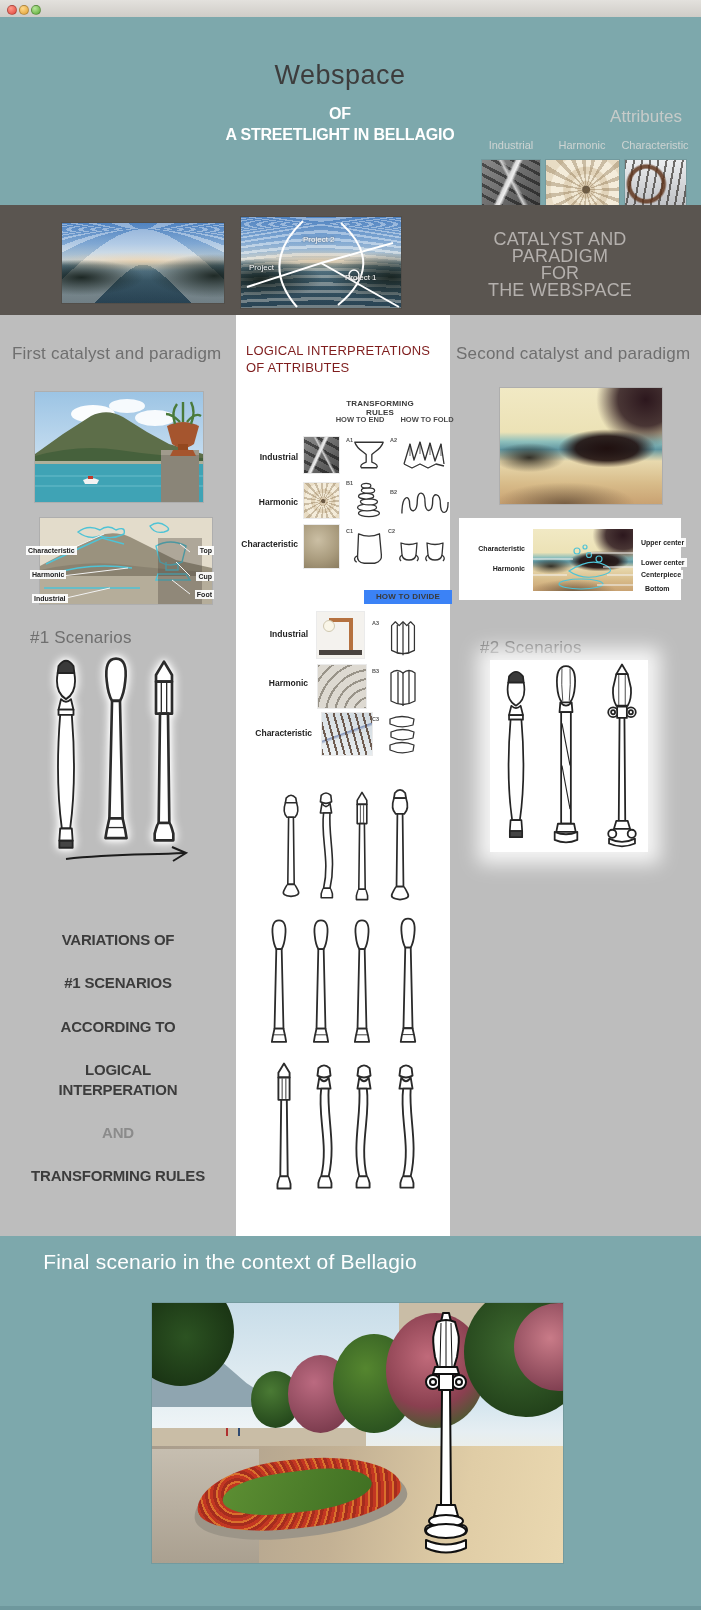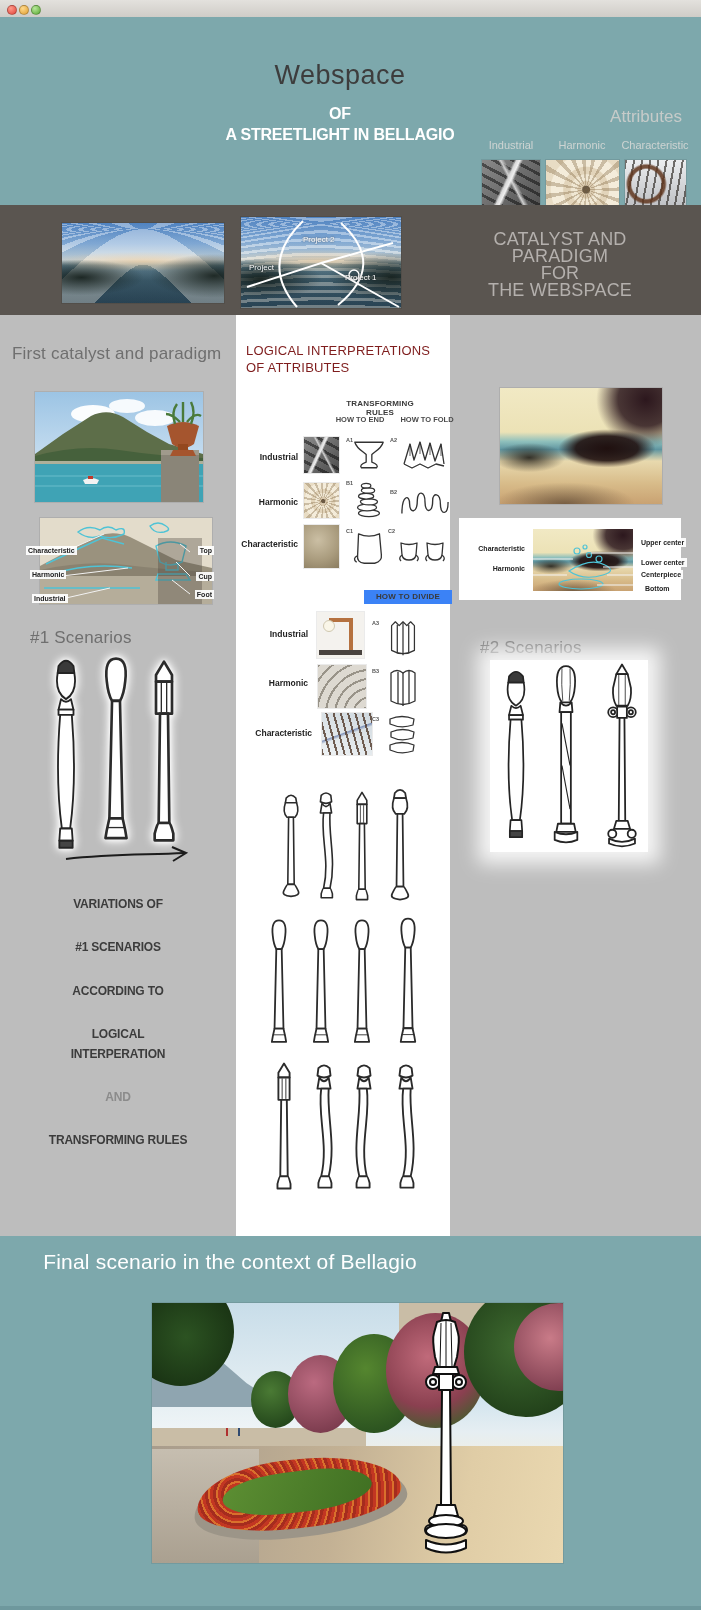--- a/index.html
+++ b/index.html
@@ -41,21 +41,21 @@
       radial-gradient(ellipse 55% 38% at 94% 66%,rgba(22,32,28,.92),transparent 72%),
       radial-gradient(ellipse 80% 16% at 50% 48%,rgba(242,198,142,.55),transparent 75%),
       repeating-radial-gradient(ellipse 130% 22% at 50% 8%,rgba(255,255,255,.38) 0 5px,rgba(110,150,195,.18) 5px 12px),
       linear-gradient(180deg,#4a7fc0 0%,#83abd6 26%,#ccd6d6 46%,#58767e 53%,#2c4750 72%,#19303a 100%);}
   .proj-lbl{color:#fff;font-size:8px;text-shadow:0 0 2px rgba(0,0,0,.7);}
   .band-text{left:450px;top:231px;width:220px;text-align:center;color:#b4b0ad;font-size:18px;line-height:17px;font-weight:normal;letter-spacing:.2px;}
   
   .main-bg{left:0;top:315px;width:701px;height:921px;background:#bdbdbd;}
   .white-col{left:236px;top:315px;width:214px;height:921px;background:#fff;}
   .sec-head{font-size:17px;color:#6f6f6f;text-align:left;letter-spacing:.2px;}
-  .var-line{left:10px;width:216px;text-align:center;font-weight:bold;font-size:12px;color:#3c3c3c;letter-spacing:-.2px;}
+  .var-line{left:10px;width:216px;text-align:center;font-weight:bold;font-size:15px;color:#3c3c3c;letter-spacing:-.2px;margin-top:34px;}
   .photoframe{box-shadow:0 0 0 1px rgba(0,0,0,.08);}
   
   .chip{font-size:7px;font-weight:bold;color:#222;background:rgba(255,255,255,.92);padding:0 2px;line-height:9px;white-space:nowrap;}
   
   .c-head{left:246px;top:342px;width:194px;text-align:left;font-size:13px;line-height:17px;color:#7f1d1d;letter-spacing:.2px;}
   .rule-lbl{font-size:8px;font-weight:bold;color:#3a3a3a;letter-spacing:.2px;}
   .how-lbl{font-size:7.5px;font-weight:bold;color:#4a4a4a;}
   .row-lbl{font-size:8.5px;font-weight:bold;color:#222;text-align:right;}
   .code{font-size:5.5px;font-weight:bold;color:#555;}
   .divide-chip{background:#3b82f6;text-align:center;}
@@ -425,20 +425,21 @@
   <svg class="abs" style="left:310px;top:1056px;" width="28" height="140" viewBox="0 0 30 140">
       <use href="#post-g4"></use>
     </svg>
   <svg class="abs" style="left:350px;top:1056px;" width="28" height="140" viewBox="0 0 30 140">
       <use href="#post-g4" transform="translate(30,0) scale(-1,1)"></use>
     </svg>
   <svg class="abs" style="left:392px;top:1056px;" width="28" height="140" viewBox="0 0 30 140">
       <use href="#post-g4"></use>
     </svg>
 
+  <div class="abs sec-head" style="left:456px;top:344px;width:240px;">Second catalyst and paradigm</div>
   <div class="abs beach photoframe" style="left:500px;top:388px;width:162px;height:116px;"></div>
 
   <div class="abs" style="left:459px;top:518px;width:222px;height:82px;background:#fff;">
     <div class="abs beach" style="left:74px;top:11px;width:100px;height:62px;">
       <svg width="100" height="62" viewBox="0 0 100 62" style="position:absolute;left:0;top:0">
         <g fill="none" stroke="#4ec3d6" stroke-width="1.2">
           <circle cx="44" cy="22" r="3"></circle>
             <circle cx="52" cy="18" r="2"></circle>
             <circle cx="56" cy="26" r="2.5"></circle>
             <circle cx="66" cy="30" r="3"></circle>

